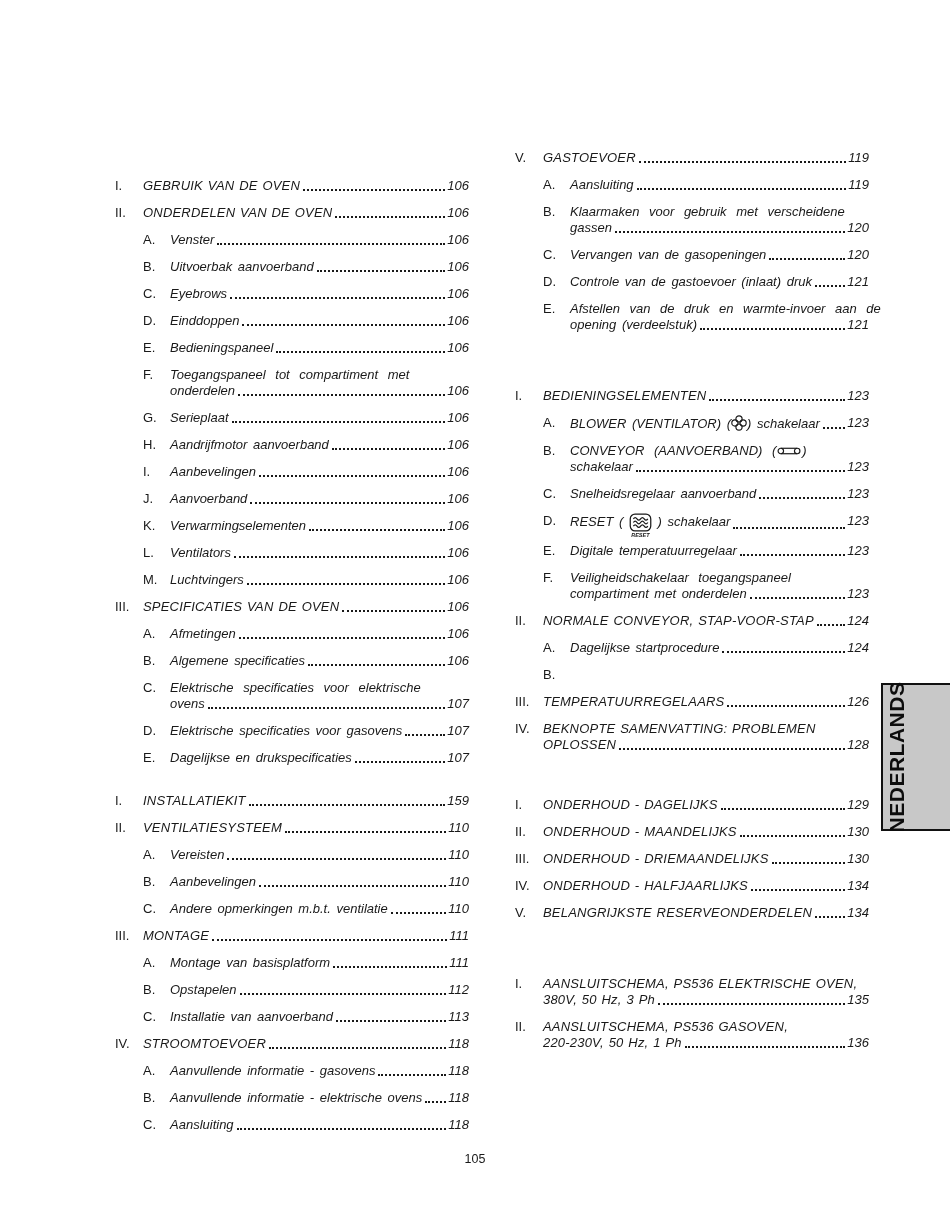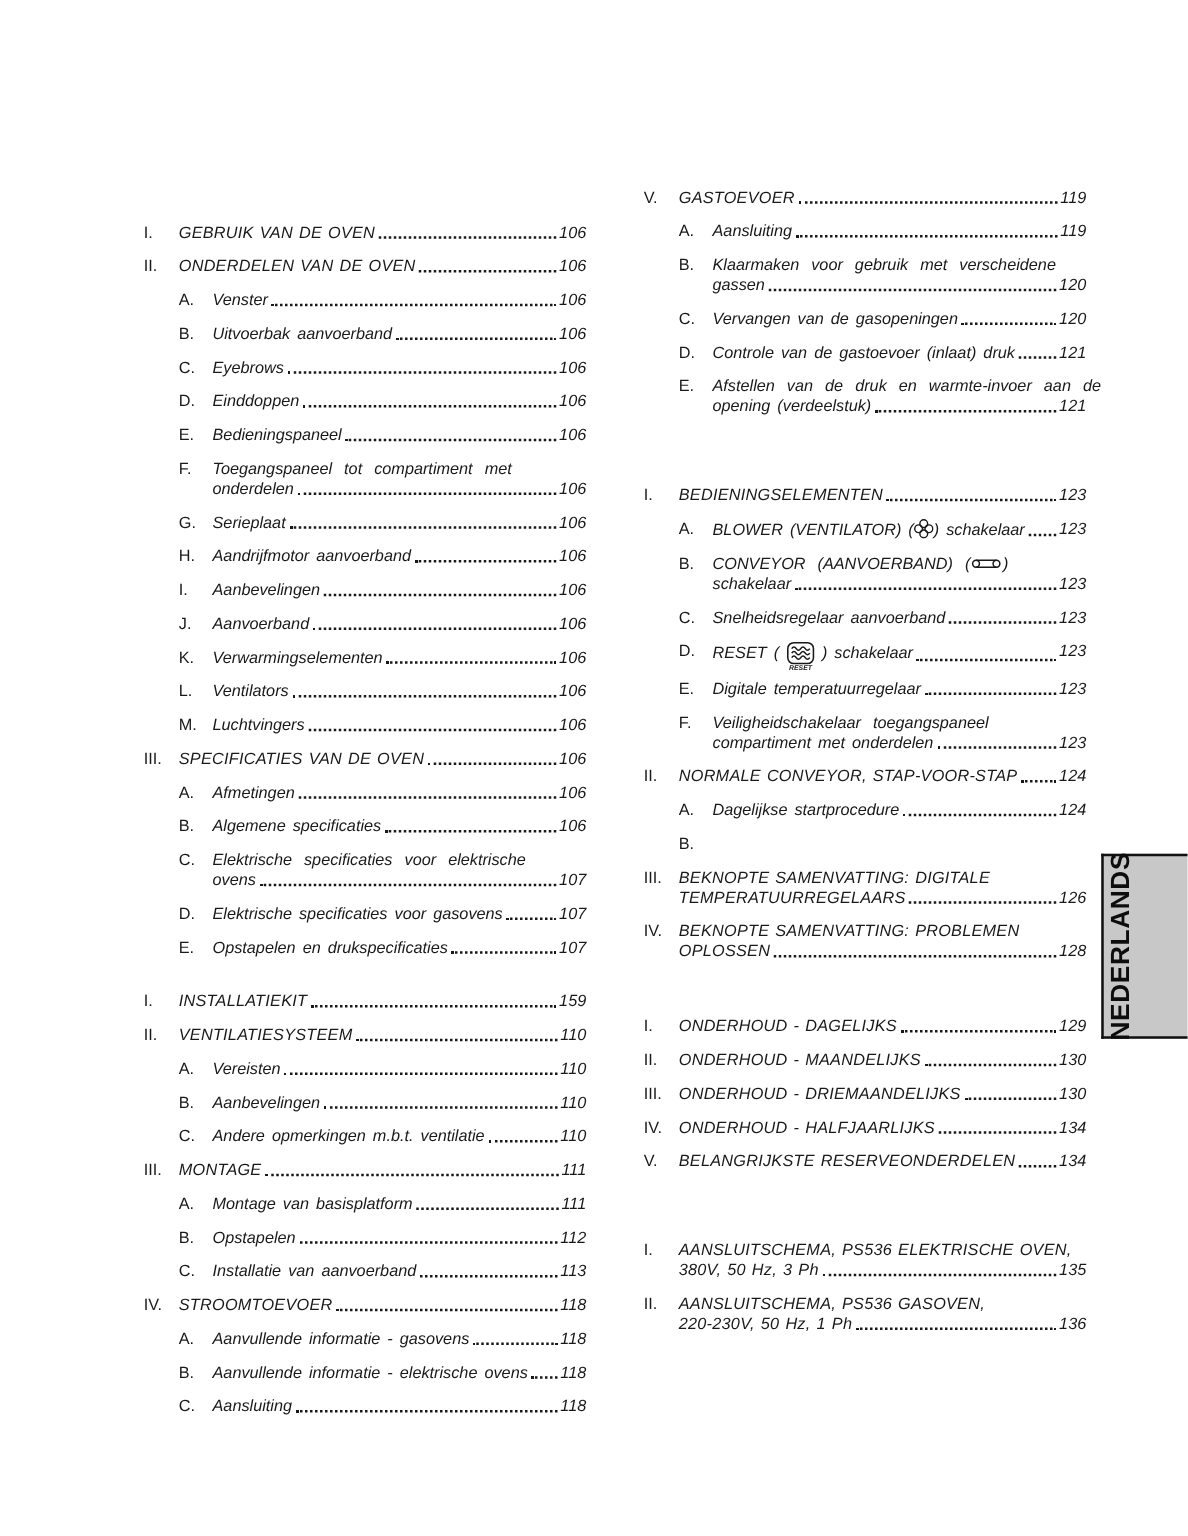--- a/index.html
+++ b/index.html
@@ -280,21 +280,21 @@
               <span class="txt">Elektrische specificaties voor gasovens</span>
               <span class="leader"></span>
               <span class="pg">107</span>
             </div>
           </div>
         </div>
         <div class="row l2">
           <span class="num">E.</span>
           <div class="body">
             <div class="lastline">
-              <span class="txt">Opstapelen en drukspecificaties</span>
+              <span class="txt">Dagelijkse en drukspecificaties</span>
               <span class="leader"></span>
               <span class="pg">107</span>
             </div>
           </div>
         </div>
       </div>
       <div class="toc-group">
         <div class="row l1">
           <span class="num">I.</span>
           <div class="body">
@@ -599,21 +599,20 @@
               <span class="pg">124</span>
             </div>
           </div>
         </div>
         <div class="row l2">
           <span class="num">B.</span>
         </div>
         <div class="row l1">
           <span class="num">III.</span>
           <div class="body">
-            <div class="line"><span class="txt">BEKNOPTE SAMENVATTING: DIGITALE</span></div>
             <div class="lastline">
               <span class="txt">TEMPERATUURREGELAARS</span>
               <span class="leader"></span>
               <span class="pg">126</span>
             </div>
           </div>
         </div>
         <div class="row l1">
           <span class="num">IV.</span>
           <div class="body">
@@ -701,13 +700,14 @@
             </div>
           </div>
         </div>
       </div>
     </div>
 
   <div class="side-tab">
     <span class="tab-text">NEDERLANDS</span>
   </div>
 
+  <div class="footer">105</div>
 </div>
 
 </body></html>

